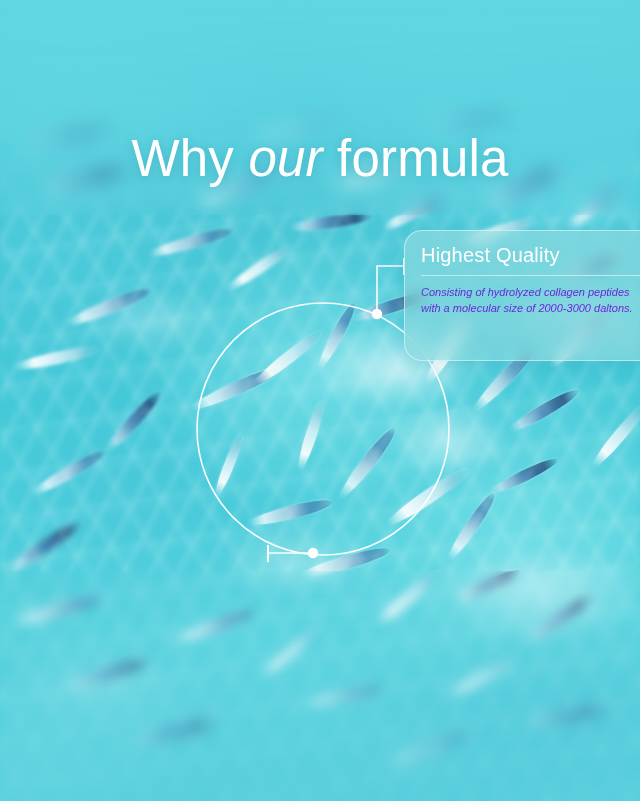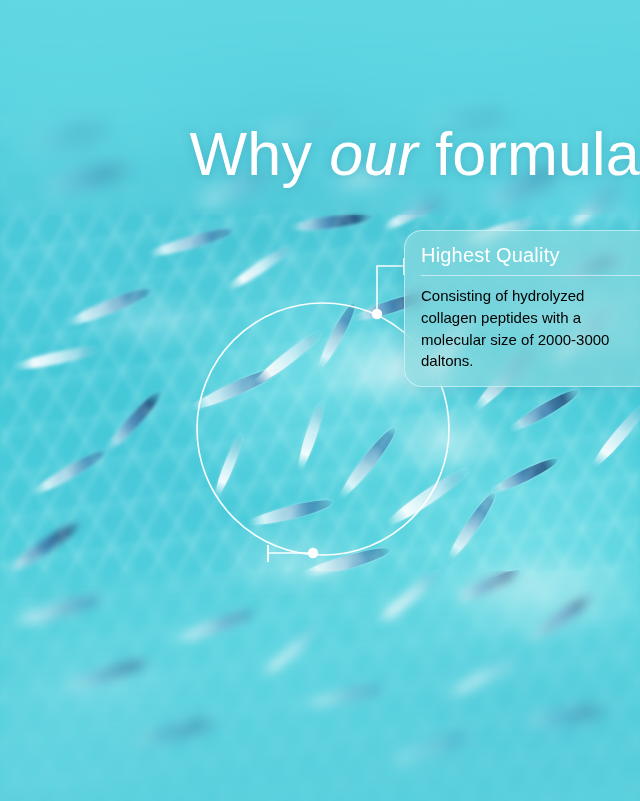--- a/index.html
+++ b/index.html
@@ -132,24 +132,24 @@
        rgba(92,208,222,.72) 0%,
        rgba(92,208,222,.40) 50%,
        rgba(92,208,222,0) 100%);
     backdrop-filter: blur(5px);
   }
 
   
   #headline {
     position: absolute;
     left: 0; right: 0;
-    top: 81px;
-    text-align: right;
+    top: 98px;
+    text-align: center;
     color: #ffffff;
-    font-size: 61px;
+    font-size: 51px;
     line-height: 1.05;
     font-weight: 300;
     letter-spacing: .2px;
     text-shadow: 0 1px 10px rgba(30,120,150,.30);
     white-space: nowrap;
   }
   #headline .em { font-style: italic; }
 
   
   #overlay-svg {
@@ -176,24 +176,25 @@
     letter-spacing: .2px;
     color: #ffffff;
     padding: 0 0 9px 0;
   }
   .callout-rule {
     height: 1px;
     background: rgba(255,255,255,.55);
     margin: 0 0 9px 0;
   }
   .callout-body {
-    font-size: 15px;
+    font-size: 11px;
     line-height: 1.45;
     font-weight: 300;
-    color: #000000;
+    color: #6d28d9;
+    font-style: italic;
   }
 
   #callout-quality {
     left: 404px; top: 230px; width: 254px; min-height: 131px;
     padding: 13px 16px 14px 16px;
   }
   #callout-protein {
     left: 54px; top: 448px; width: 197px; min-height: 154px;
     padding: 13px 16px 14px 16px;
   }

